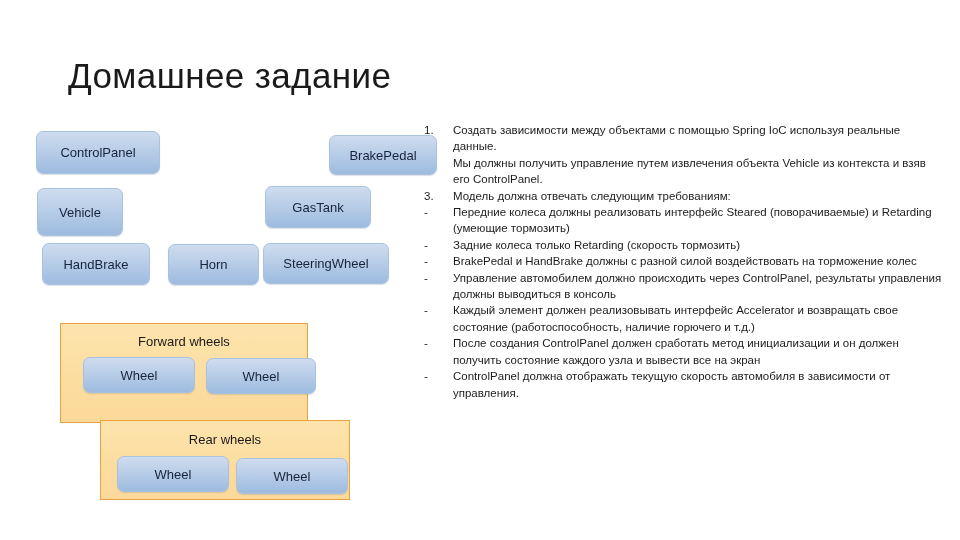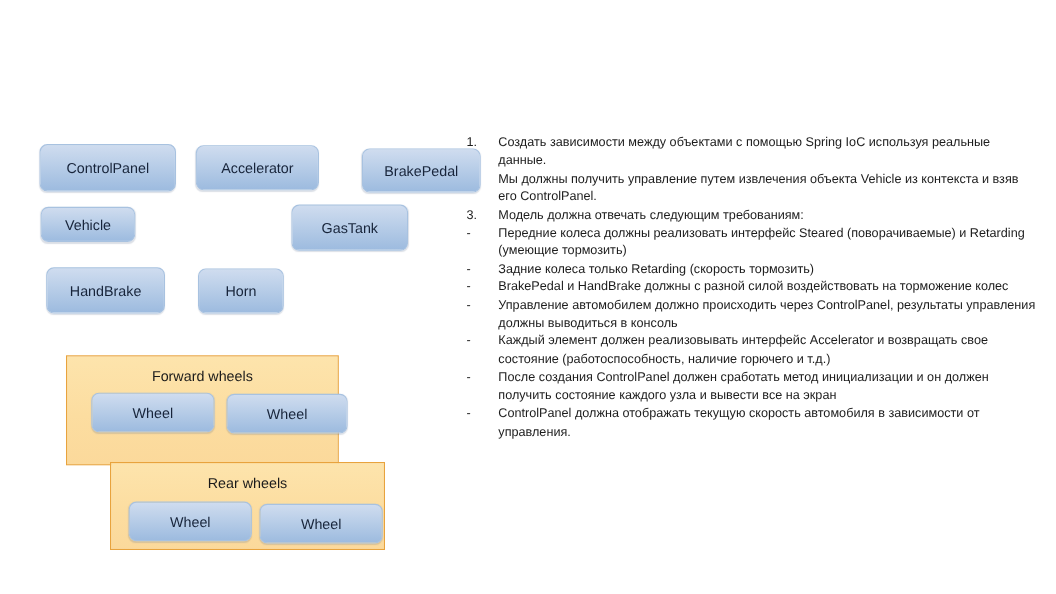--- a/index.html
+++ b/index.html
@@ -102,20 +102,21 @@
   }
   .req-text {
     display: block;
   }
 </style>
 </head>
 <body>
 
 <div class="slide">
 
+  <div class="slide-title">Домашнее задание</div>
 
   <div class="diagram-area"></div>
 
   <div class="reqs">
       <div class="req">
         <span class="req-marker">1.</span>
         <span class="req-text">Создать зависимости между объектами с помощью Spring IoC используя реальные данные.</span>
       </div>
       <div class="req">
         <span class="req-marker">2.</span>
@@ -151,37 +152,37 @@
       </div>
       <div class="req">
         <span class="req-marker">-</span>
         <span class="req-text">ControlPanel должна отображать текущую скорость автомобиля в зависимости от управления.</span>
       </div>
     </div>
 
 <div class="node" style="left: 36px; top: 131px; width: 124px; height: 43px;">
       <span class="node-label">ControlPanel</span>
     </div>
-    <div class="node" style="left: 178px; top: 132px; width: 112px; height: 41px;">
-      <span class="node-label">Accelerator</span>
-    </div>
     <div class="node" style="left: 301px; top: 135px; width: 108px; height: 40px; margin-left: 28px;">
       <span class="node-label">BrakePedal</span>
     </div>
-    <div class="node" style="left: 37px; top: 188px; width: 86px; height: 32px;">
+    <div class="node" style="left: 37px; top: 188px; width: 86px; height: 48px;">
       <span class="node-label">Vehicle</span>
     </div>
     <div class="node" style="left: 265px; top: 186px; width: 106px; height: 42px;">
       <span class="node-label">GasTank</span>
     </div>
     <div class="node" style="left: 42px; top: 243px; width: 108px; height: 42px;">
       <span class="node-label">HandBrake</span>
     </div>
-    <div class="node" style="left: 180px; top: 244px; width: 78px; height: 41px; align-items: center;">
+    <div class="node" style="left: 168px; top: 244px; width: 91px; height: 41px; align-items: center;">
       <span class="node-label">Horn</span>
+    </div>
+    <div class="node" style="left: 263px; top: 243px; width: 126px; height: 41px;">
+      <span class="node-label">SteeringWheel</span>
     </div>
     <div class="group" style="left: 60px; top: 323px; width: 248px; height: 100px;">
       <div class="group-title" style="top: 10px;">Forward wheels</div>
       <div class="node" style="left: 22px; top: 33px; width: 112px; height: 36px;">
         <span class="node-label">Wheel</span>
       </div>
       <div class="node" style="left: 145px; top: 34px; width: 110px; height: 36px;">
         <span class="node-label">Wheel</span>
       </div>
     </div>

